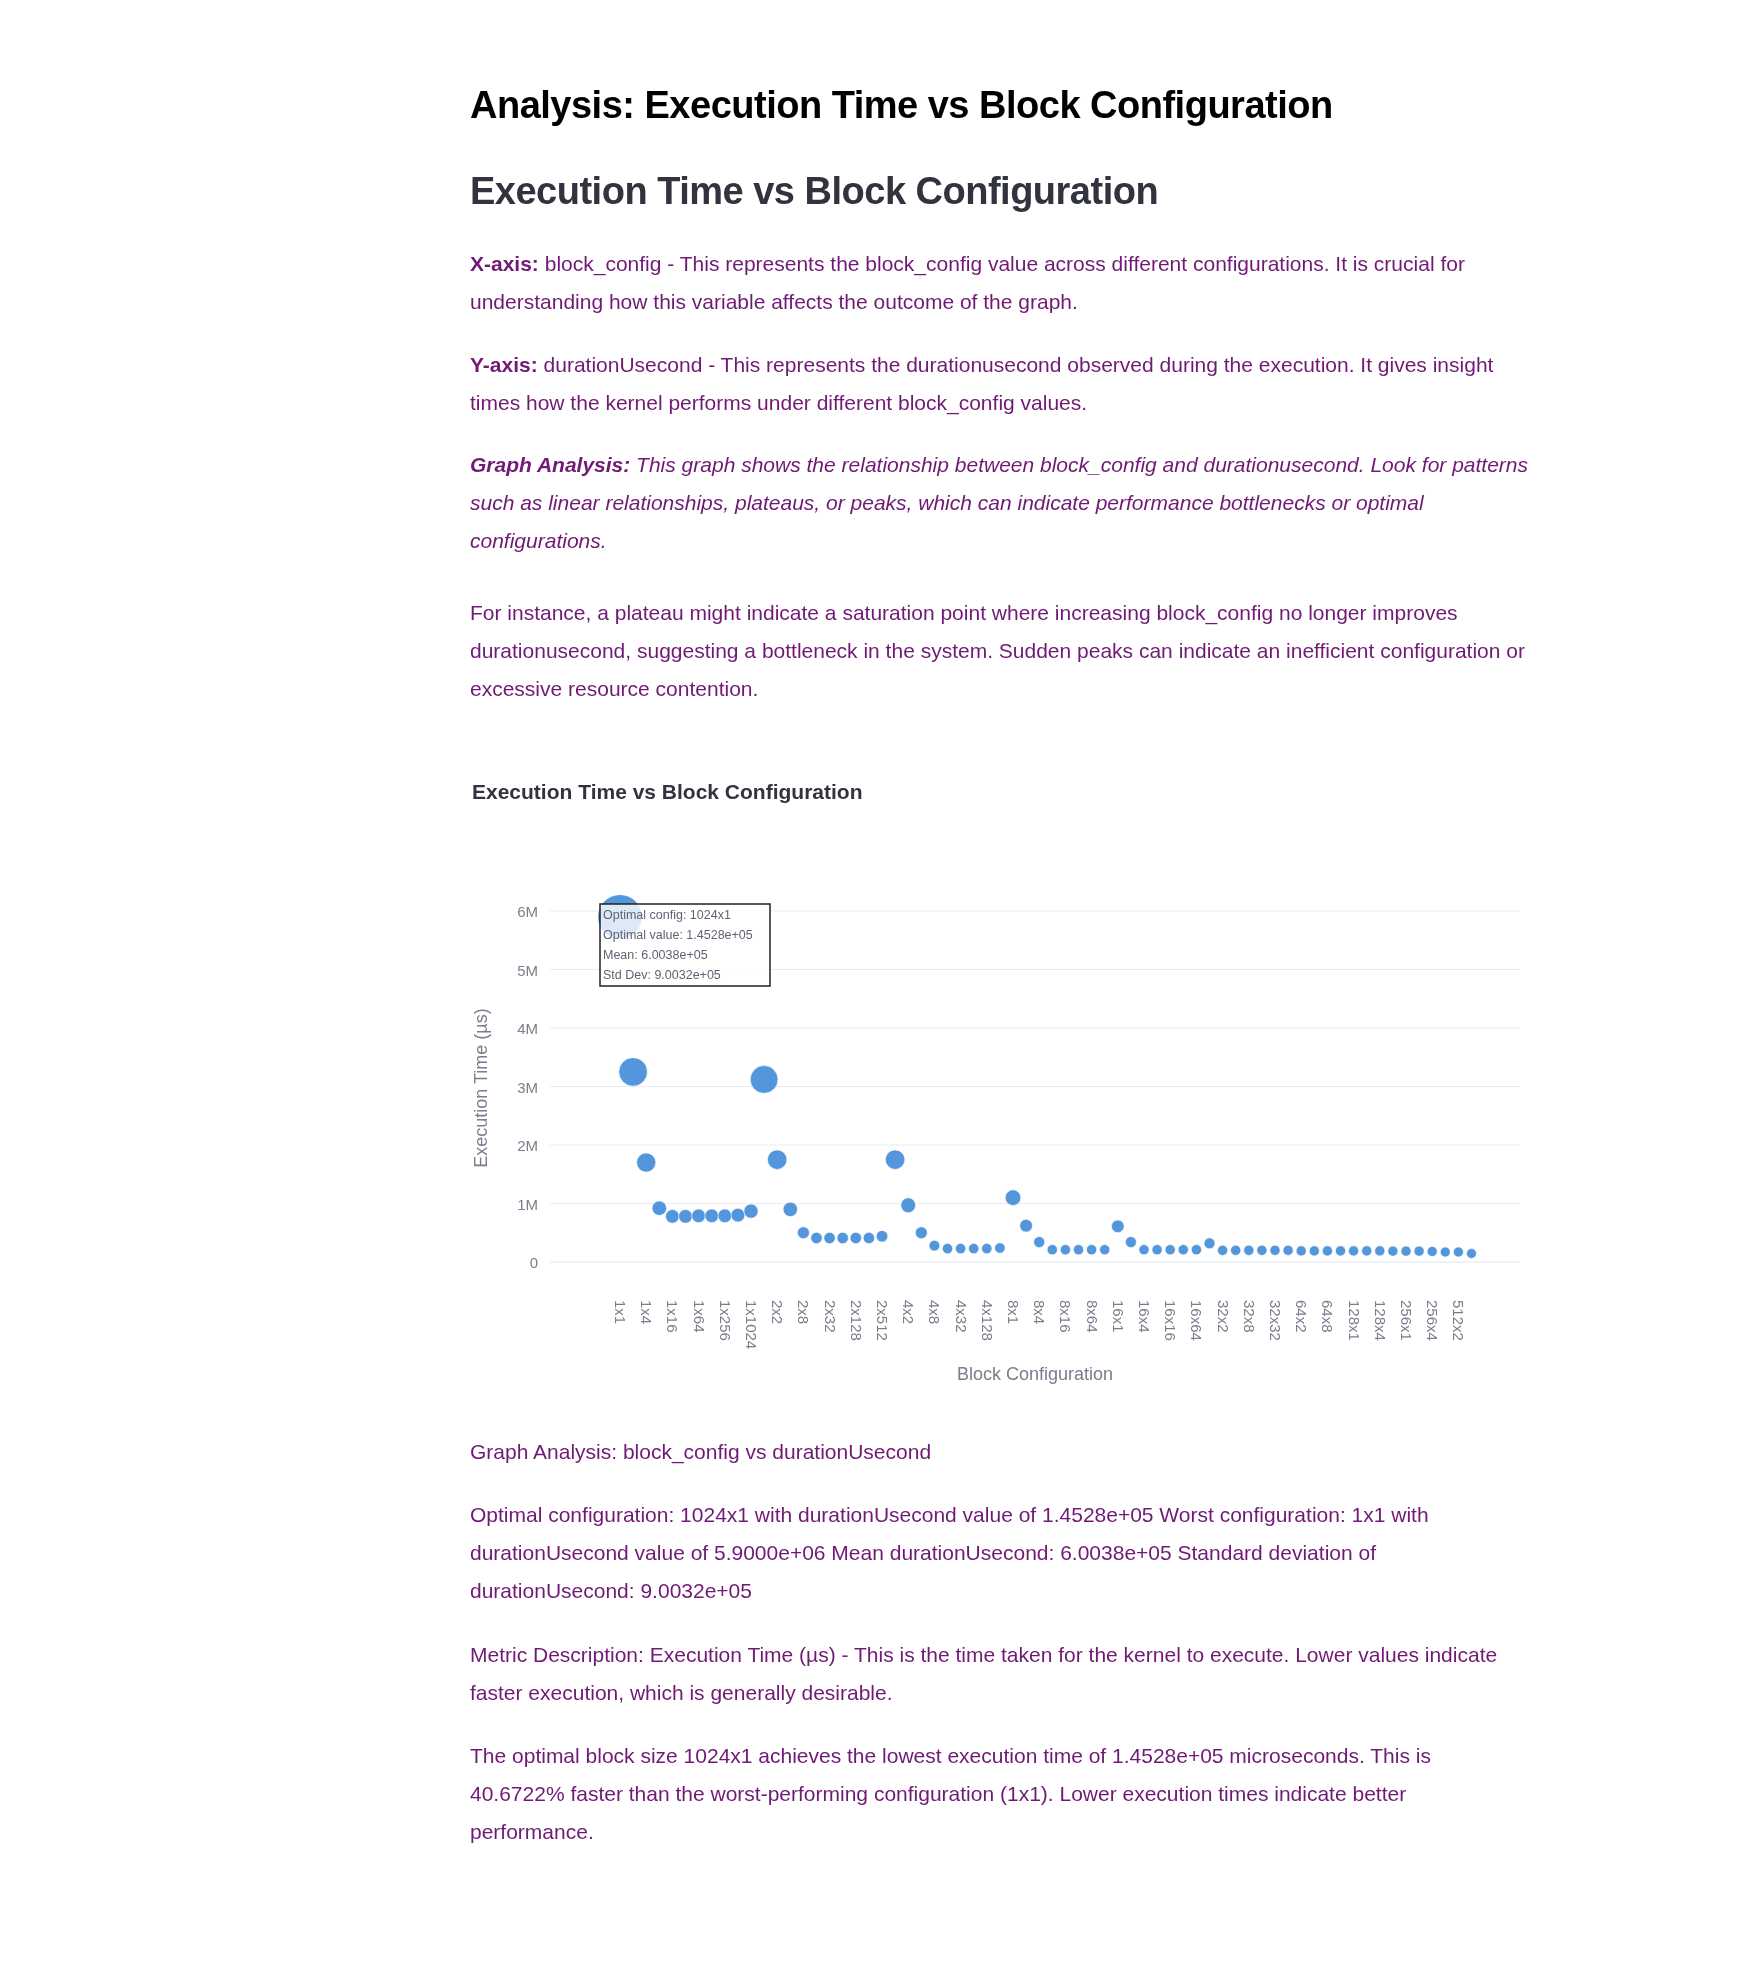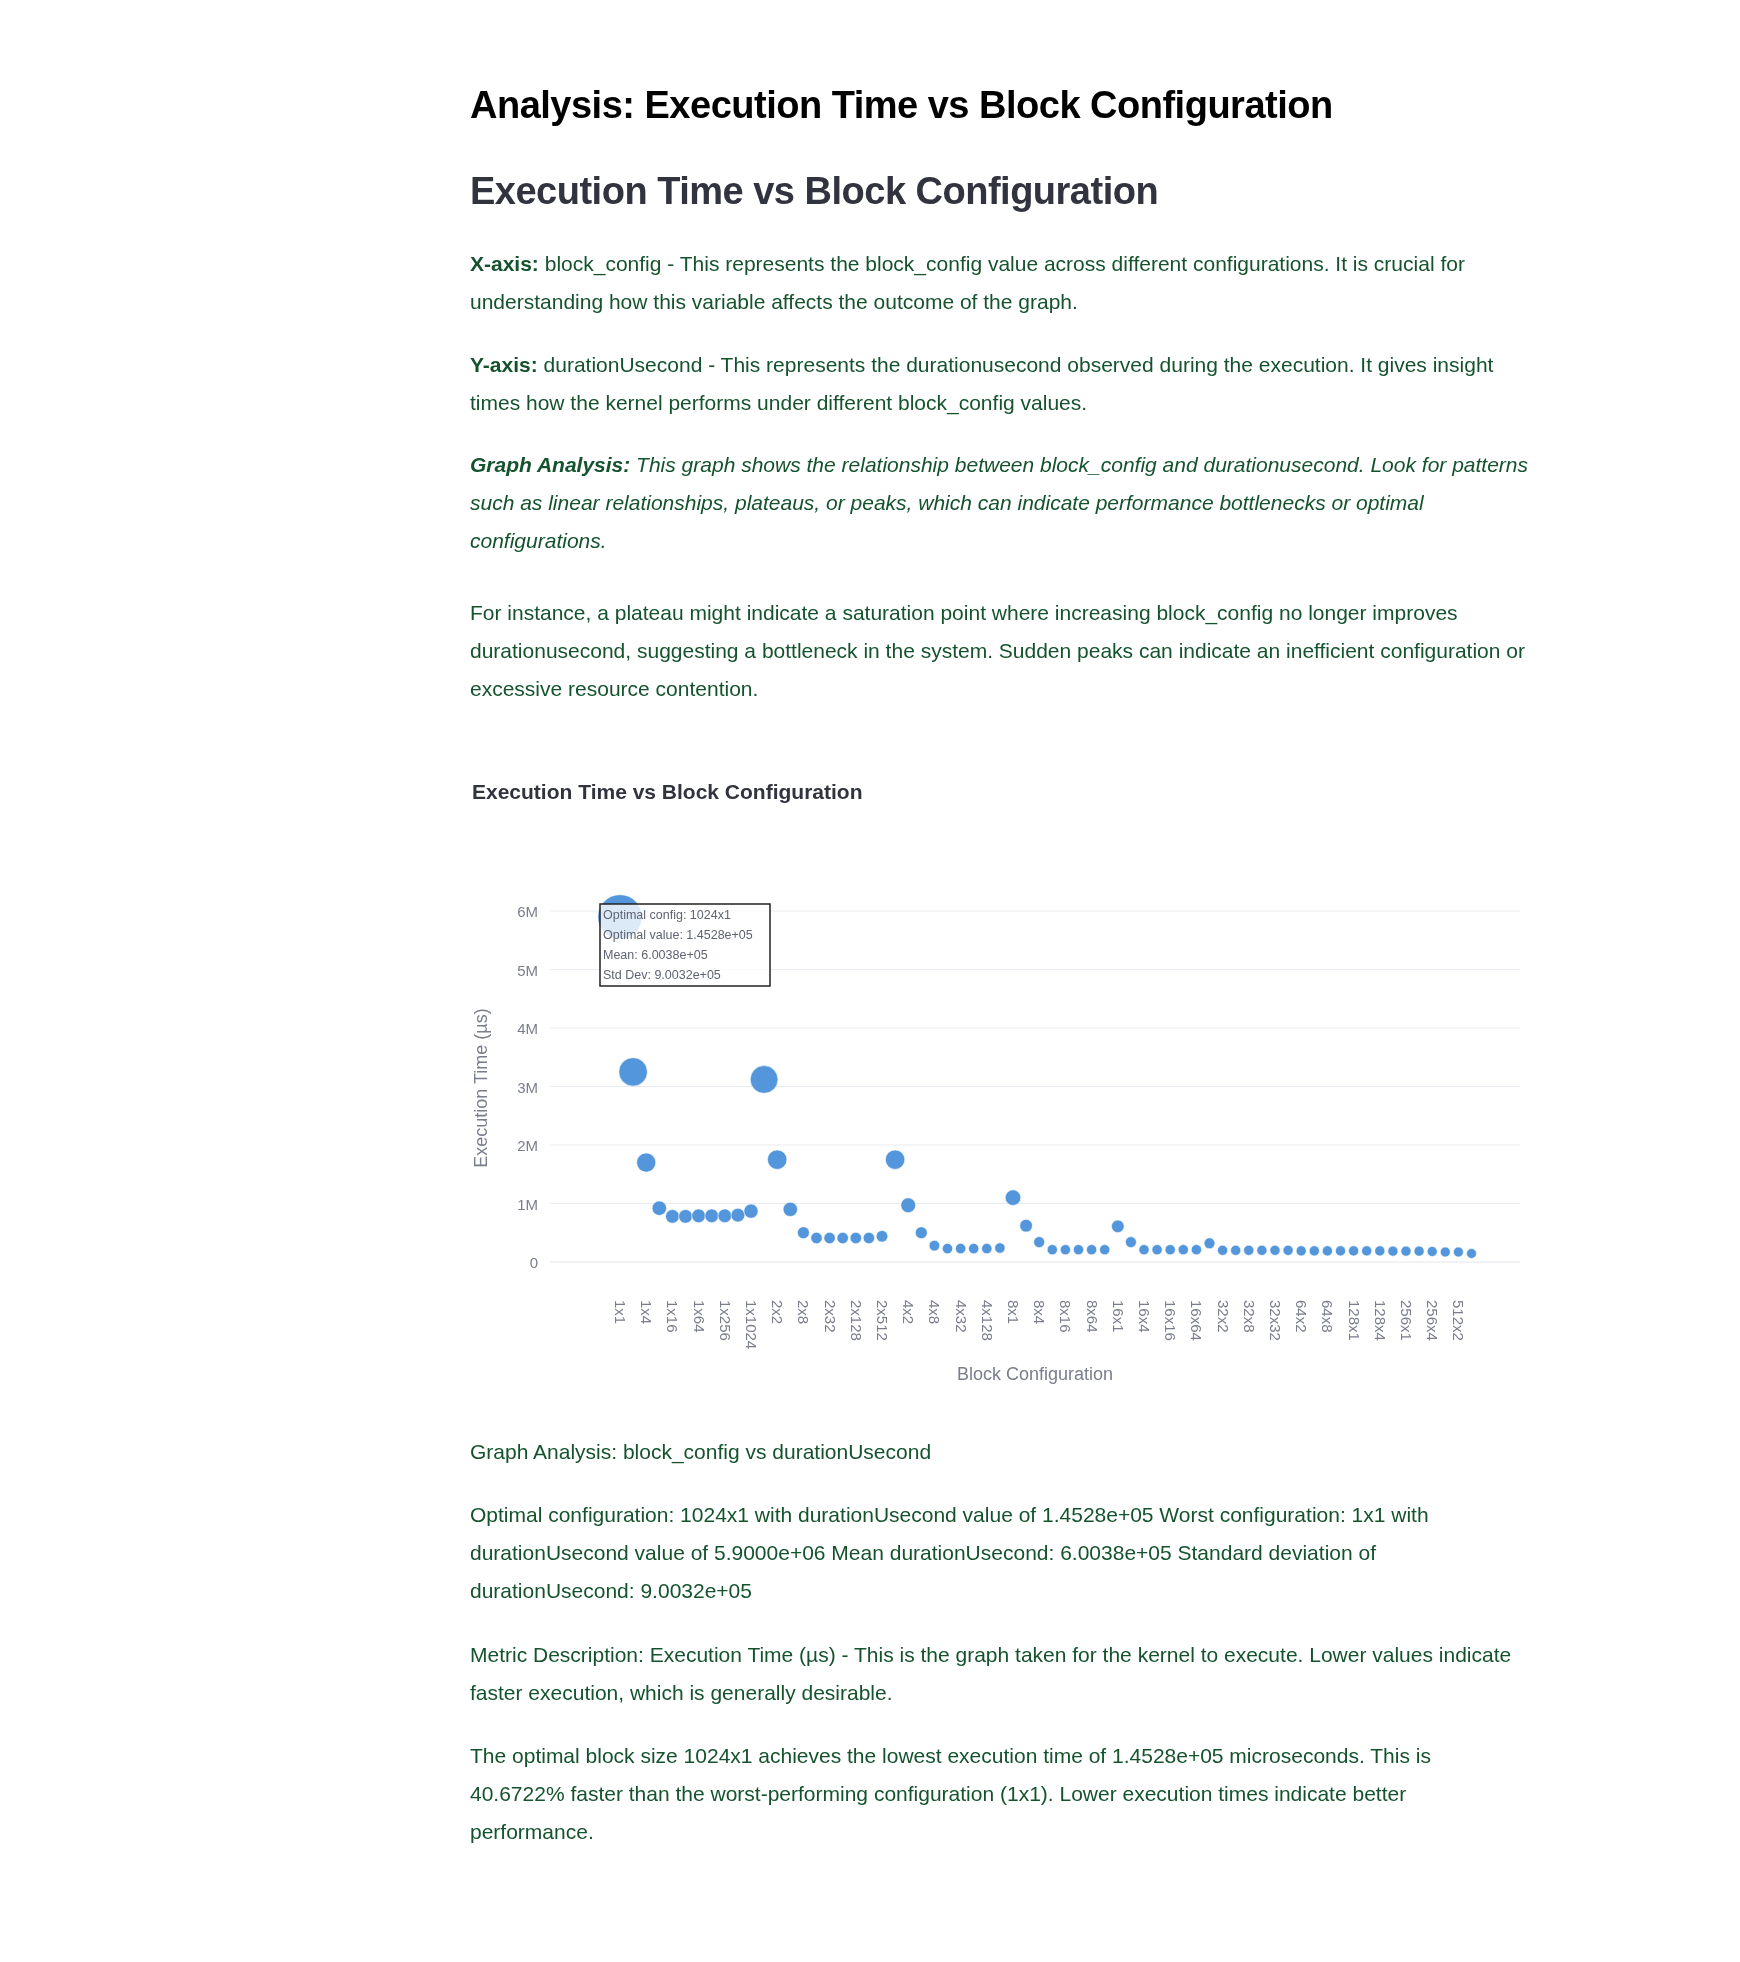--- a/index.html
+++ b/index.html
@@ -1,20 +1,20 @@
 <!DOCTYPE html>
 <html><head>
 <meta charset="utf-8">
 <style>
   html, body { margin: 0; padding: 0; background: #ffffff; }
   body { width: 1740px; height: 1962px; position: relative; font-family: "Liberation Sans", "DejaVu Sans", sans-serif; color: #31333f; }
   .main { position: absolute; left: 470px; top: 0; width: 1060px; }
   h1.page-title { position: absolute; top: 84px; left: 0; margin: 0; font-size: 38px; font-weight: 700; color: #000000; letter-spacing: -0.5px; }
   h2.section-title { position: absolute; top: 170px; left: 0; margin: 0; font-size: 38px; font-weight: 700; color: #31333f; letter-spacing: -0.5px; }
-  .para { position: absolute; left: 0; width: 1060px; margin: 0; font-size: 21px; line-height: 38px; color: #14532d; }
+  .para { position: absolute; left: 0; width: 1060px; margin: 0; font-size: 21px; line-height: 38px; color: #701a75; }
   .para b { font-weight: 700; }
   #p1 { top: 245px; }
   #p2 { top: 346px; }
   #p3 { top: 446px; font-style: italic; }
   #p4 { top: 594px; }
   #p5 { top: 1433px; }
   #p6 { top: 1496px; }
   #p7 { top: 1636px; }
   #p8 { top: 1737px; }
   .chart-wrap { position: absolute; left: 460px; top: 770px; width: 1080px; height: 640px; }
@@ -27,21 +27,21 @@
   <h1 class="page-title">Analysis: Execution Time vs Block Configuration</h1>
   <h2 class="section-title">Execution Time vs Block Configuration</h2>
 
   <p class="para" id="p1"><b>X-axis:</b><span> block_config - This represents the block_config value across different configurations. It is crucial for understanding how this variable affects the outcome of the graph.</span></p>
   <p class="para" id="p2"><b>Y-axis:</b><span> durationUsecond - This represents the durationusecond observed during the execution. It gives insight times how the kernel performs under different block_config values.</span></p>
   <p class="para" id="p3"><b>Graph Analysis:</b><span> This graph shows the relationship between block_config and durationusecond. Look for patterns such as linear relationships, plateaus, or peaks, which can indicate performance bottlenecks or optimal configurations.</span></p>
   <p class="para" id="p4">For instance, a plateau might indicate a saturation point where increasing block_config no longer improves durationusecond, suggesting a bottleneck in the system. Sudden peaks can indicate an inefficient configuration or excessive resource contention.</p>
 
   <p class="para" id="p5">Graph Analysis: block_config vs durationUsecond</p>
   <p class="para" id="p6">Optimal configuration: 1024x1 with durationUsecond value of 1.4528e+05 Worst configuration: 1x1 with durationUsecond value of 5.9000e+06 Mean durationUsecond: 6.0038e+05 Standard deviation of durationUsecond: 9.0032e+05</p>
-  <p class="para" id="p7">Metric Description: Execution Time (µs) - This is the graph taken for the kernel to execute. Lower values indicate faster execution, which is generally desirable.</p>
+  <p class="para" id="p7">Metric Description: Execution Time (µs) - This is the time taken for the kernel to execute. Lower values indicate faster execution, which is generally desirable.</p>
   <p class="para" id="p8">The optimal block size 1024x1 achieves the lowest execution time of 1.4528e+05 microseconds. This is 40.6722% faster than the worst-performing configuration (1x1). Lower execution times indicate better performance.</p>
 </div>
 
 <div class="chart-wrap">
   <svg id="chart" width="1080" height="640" viewBox="0 0 1080 640" xmlns="http://www.w3.org/2000/svg">
     <text x="12" y="29" font-size="21" font-weight="700" fill="#31333f">Execution Time vs Block Configuration</text>
     <g id="grid">
         <line x1="90" x2="1060" y1="492" y2="492" stroke="#e3e6ec" stroke-width="1.2"></line>
         <line x1="90" x2="1060" y1="433.5" y2="433.5" stroke="#e8ebf0" stroke-width="1.2"></line>
         <line x1="90" x2="1060" y1="375" y2="375" stroke="#e8ebf0" stroke-width="1.2"></line>

